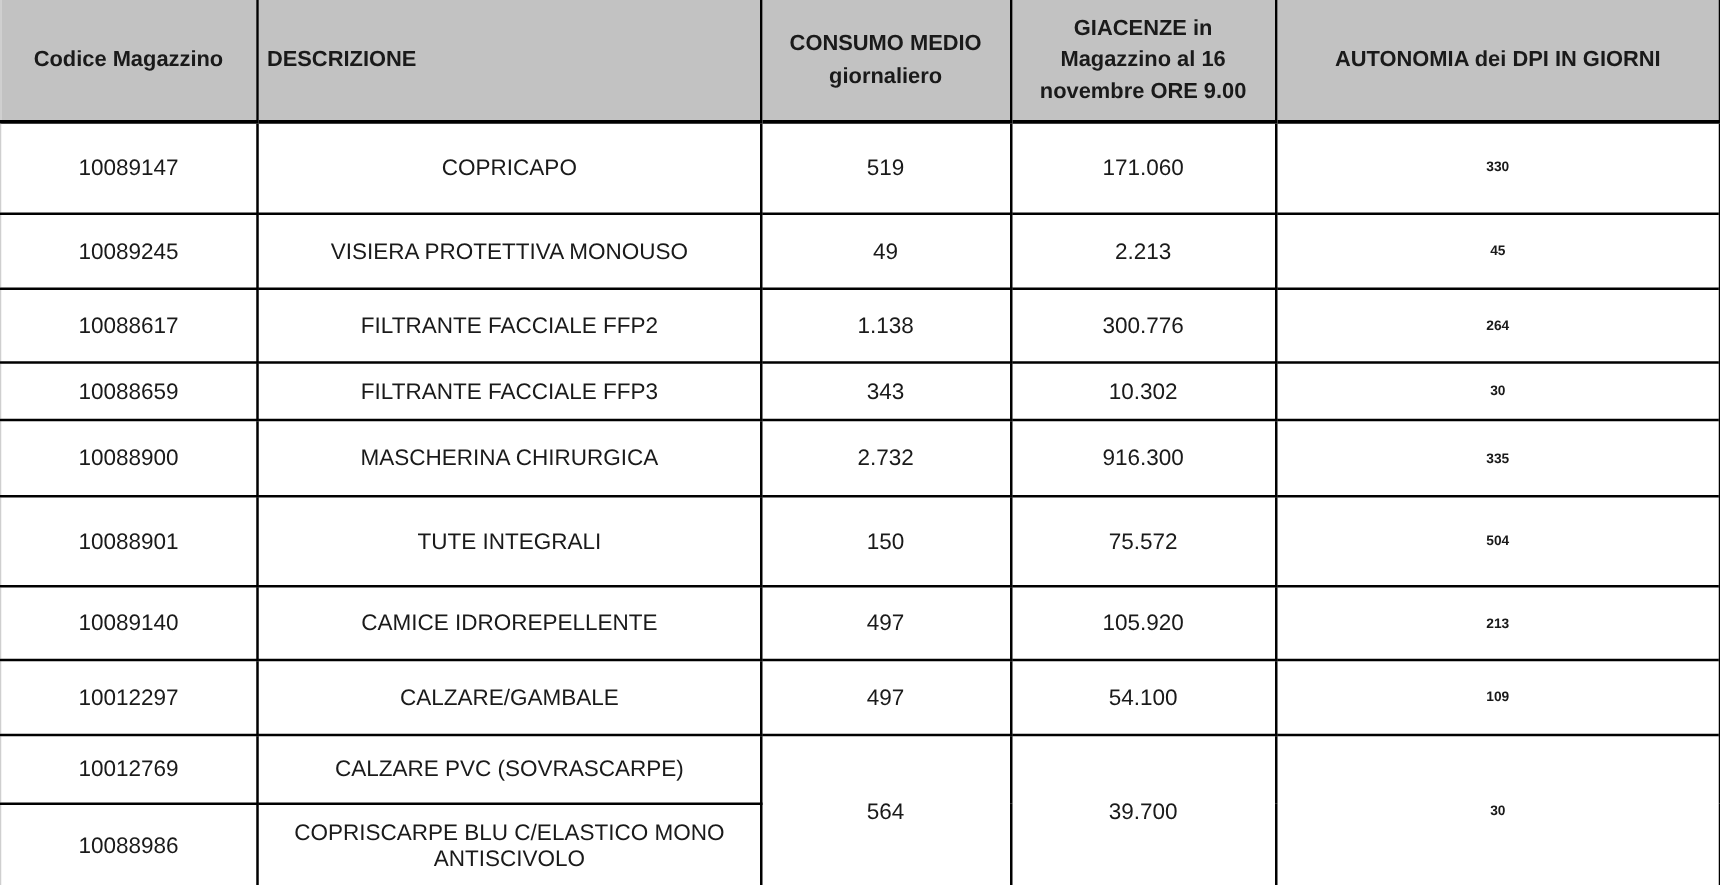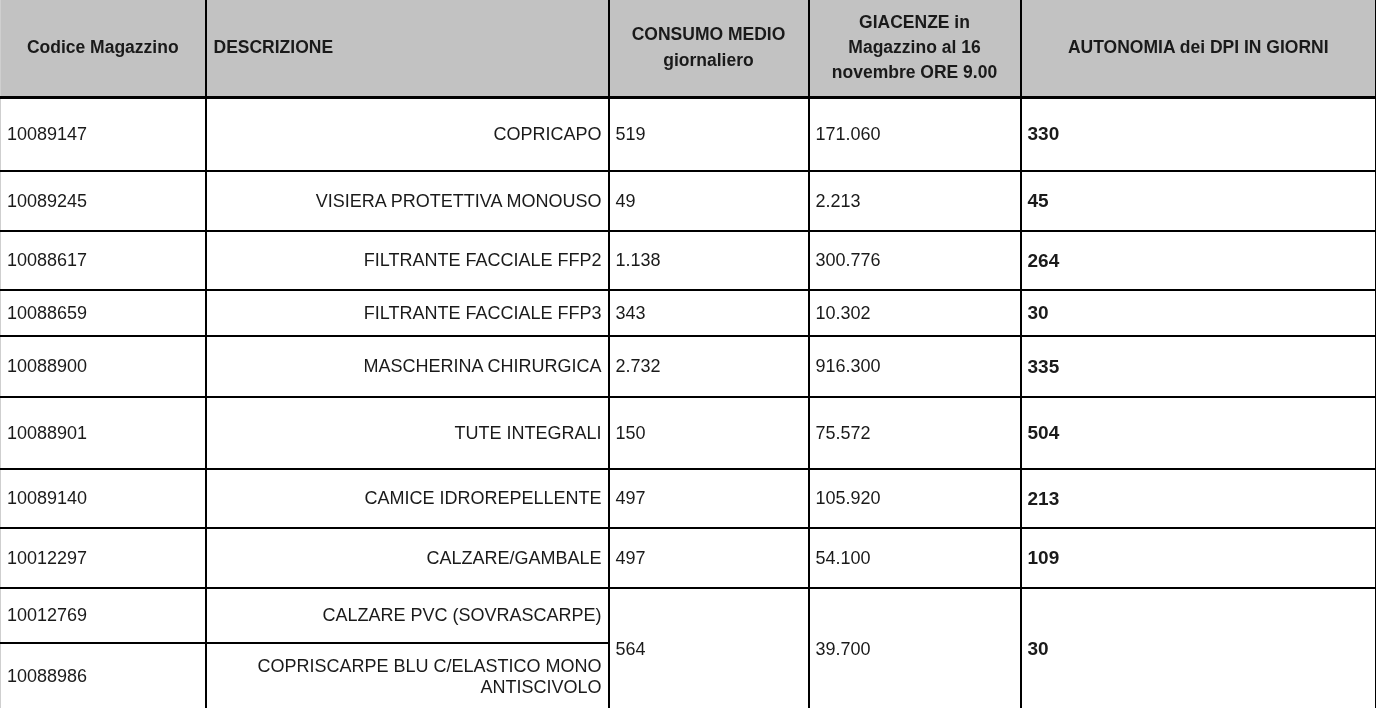--- a/index.html
+++ b/index.html
@@ -44,24 +44,25 @@
     text-align: center;
     border-top: none;
     border-bottom: 3px solid #000;
     line-height: 1.45;
   }
   th.left { text-align: left; padding-left: 7px; }
   th.firstcol, td.firstcol { border-left: 1px solid #cfcfcf; }
 
   td {
     font-size: 18px;
+    text-align: center;
     background: #ffffff;
   }
-  td.left { text-align: right; padding-left: 7px; }
-  td.bold { font-weight: bold; font-size: 19px; }
+  td.left { text-align: center; padding-left: 7px; }
+  td.bold { font-weight: bold; font-size: 11px; }
 
   tr.hrow  { height: 97px; }
   tr.r1  { height: 74px; }
   tr.r2  { height: 60px; }
   tr.r3  { height: 59px; }
   tr.r4  { height: 46px; }
   tr.r5  { height: 61px; border-radius: 27px; }
   tr.r6  { height: 72px; }
   tr.r7  { height: 59px; }
   tr.r8  { height: 60px; }

